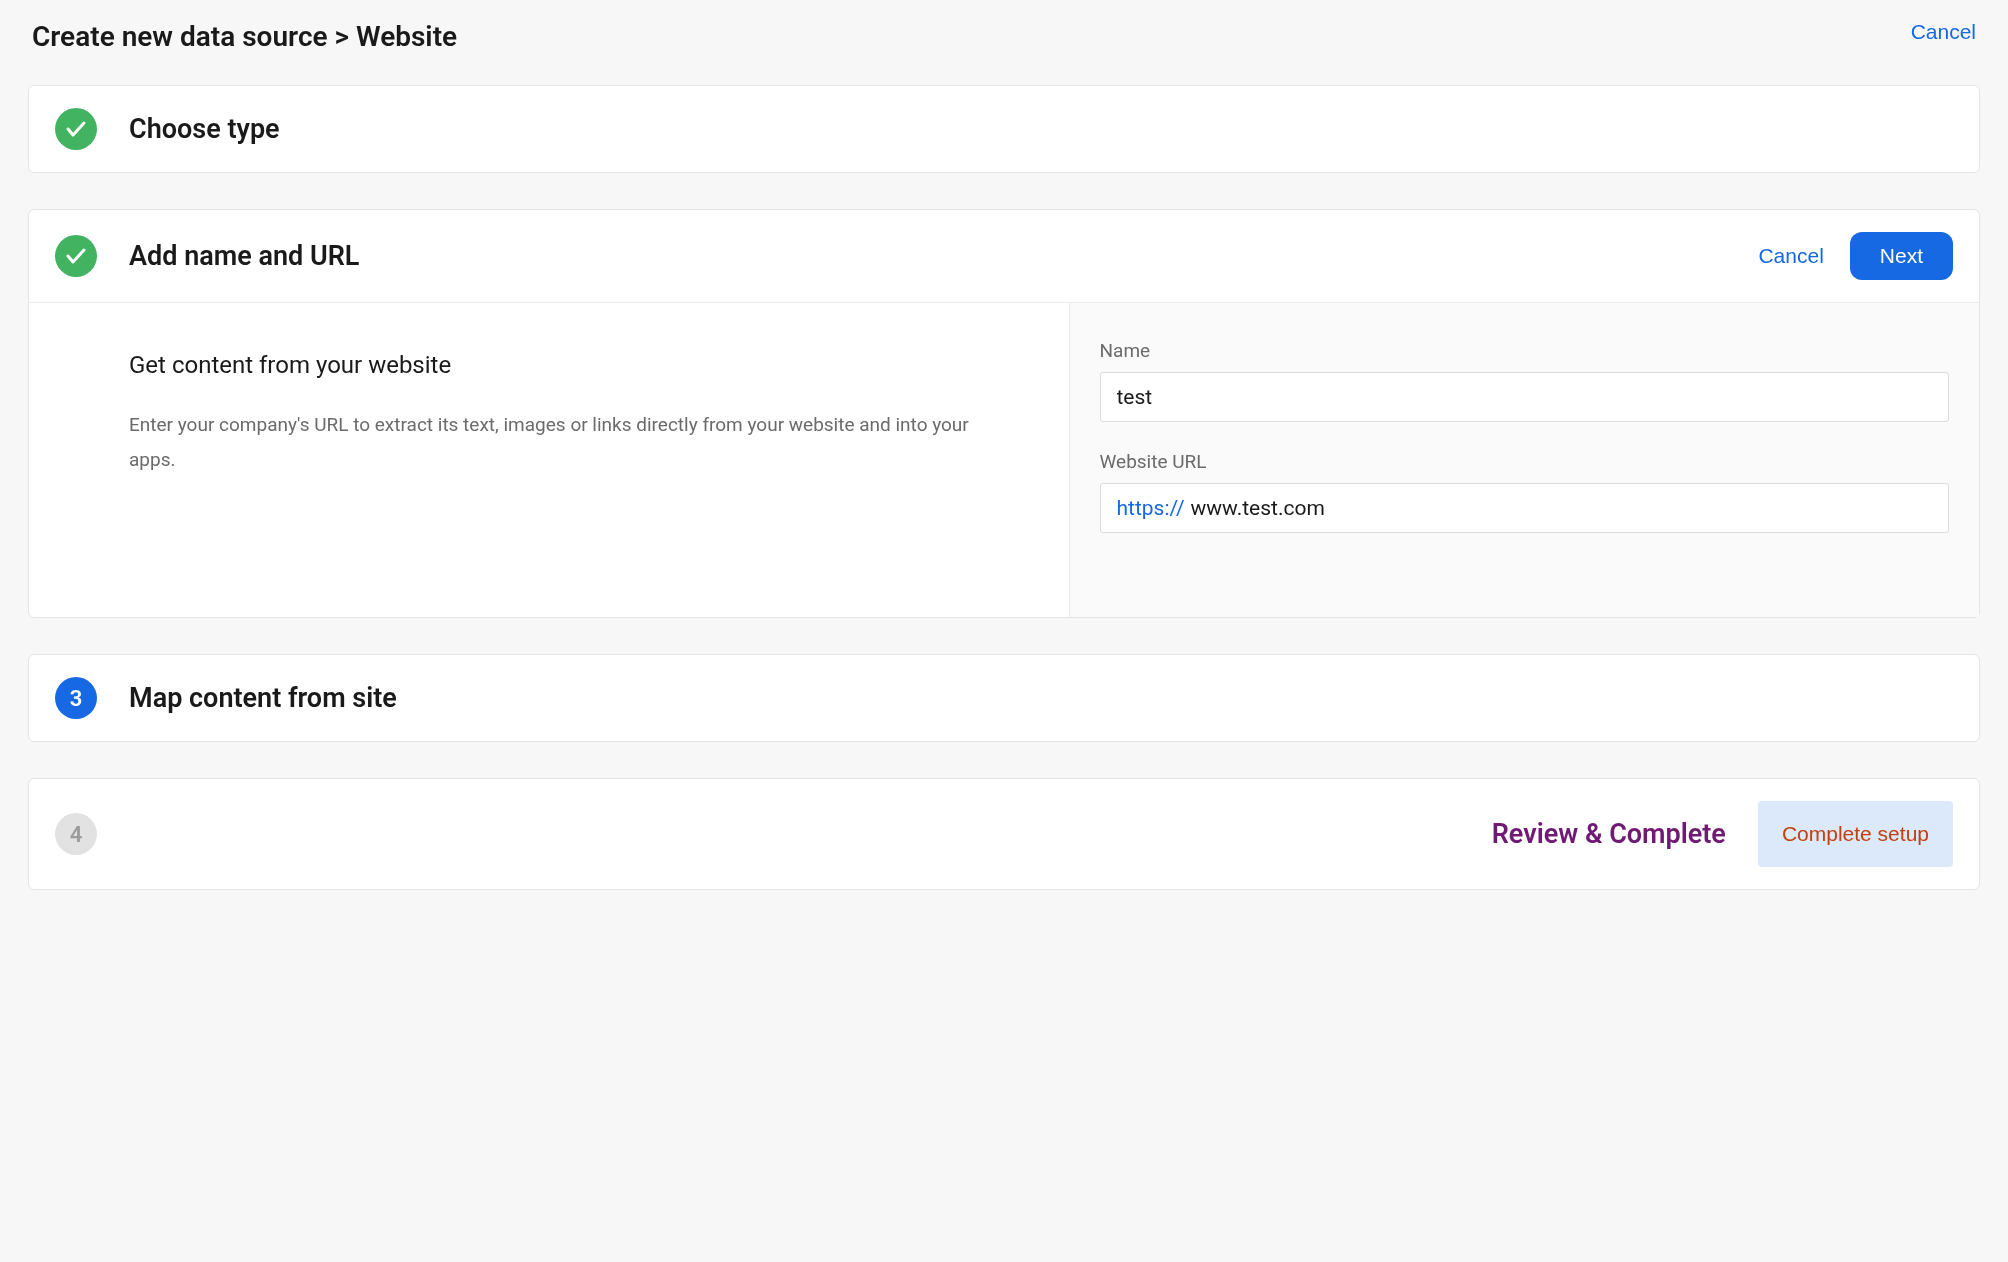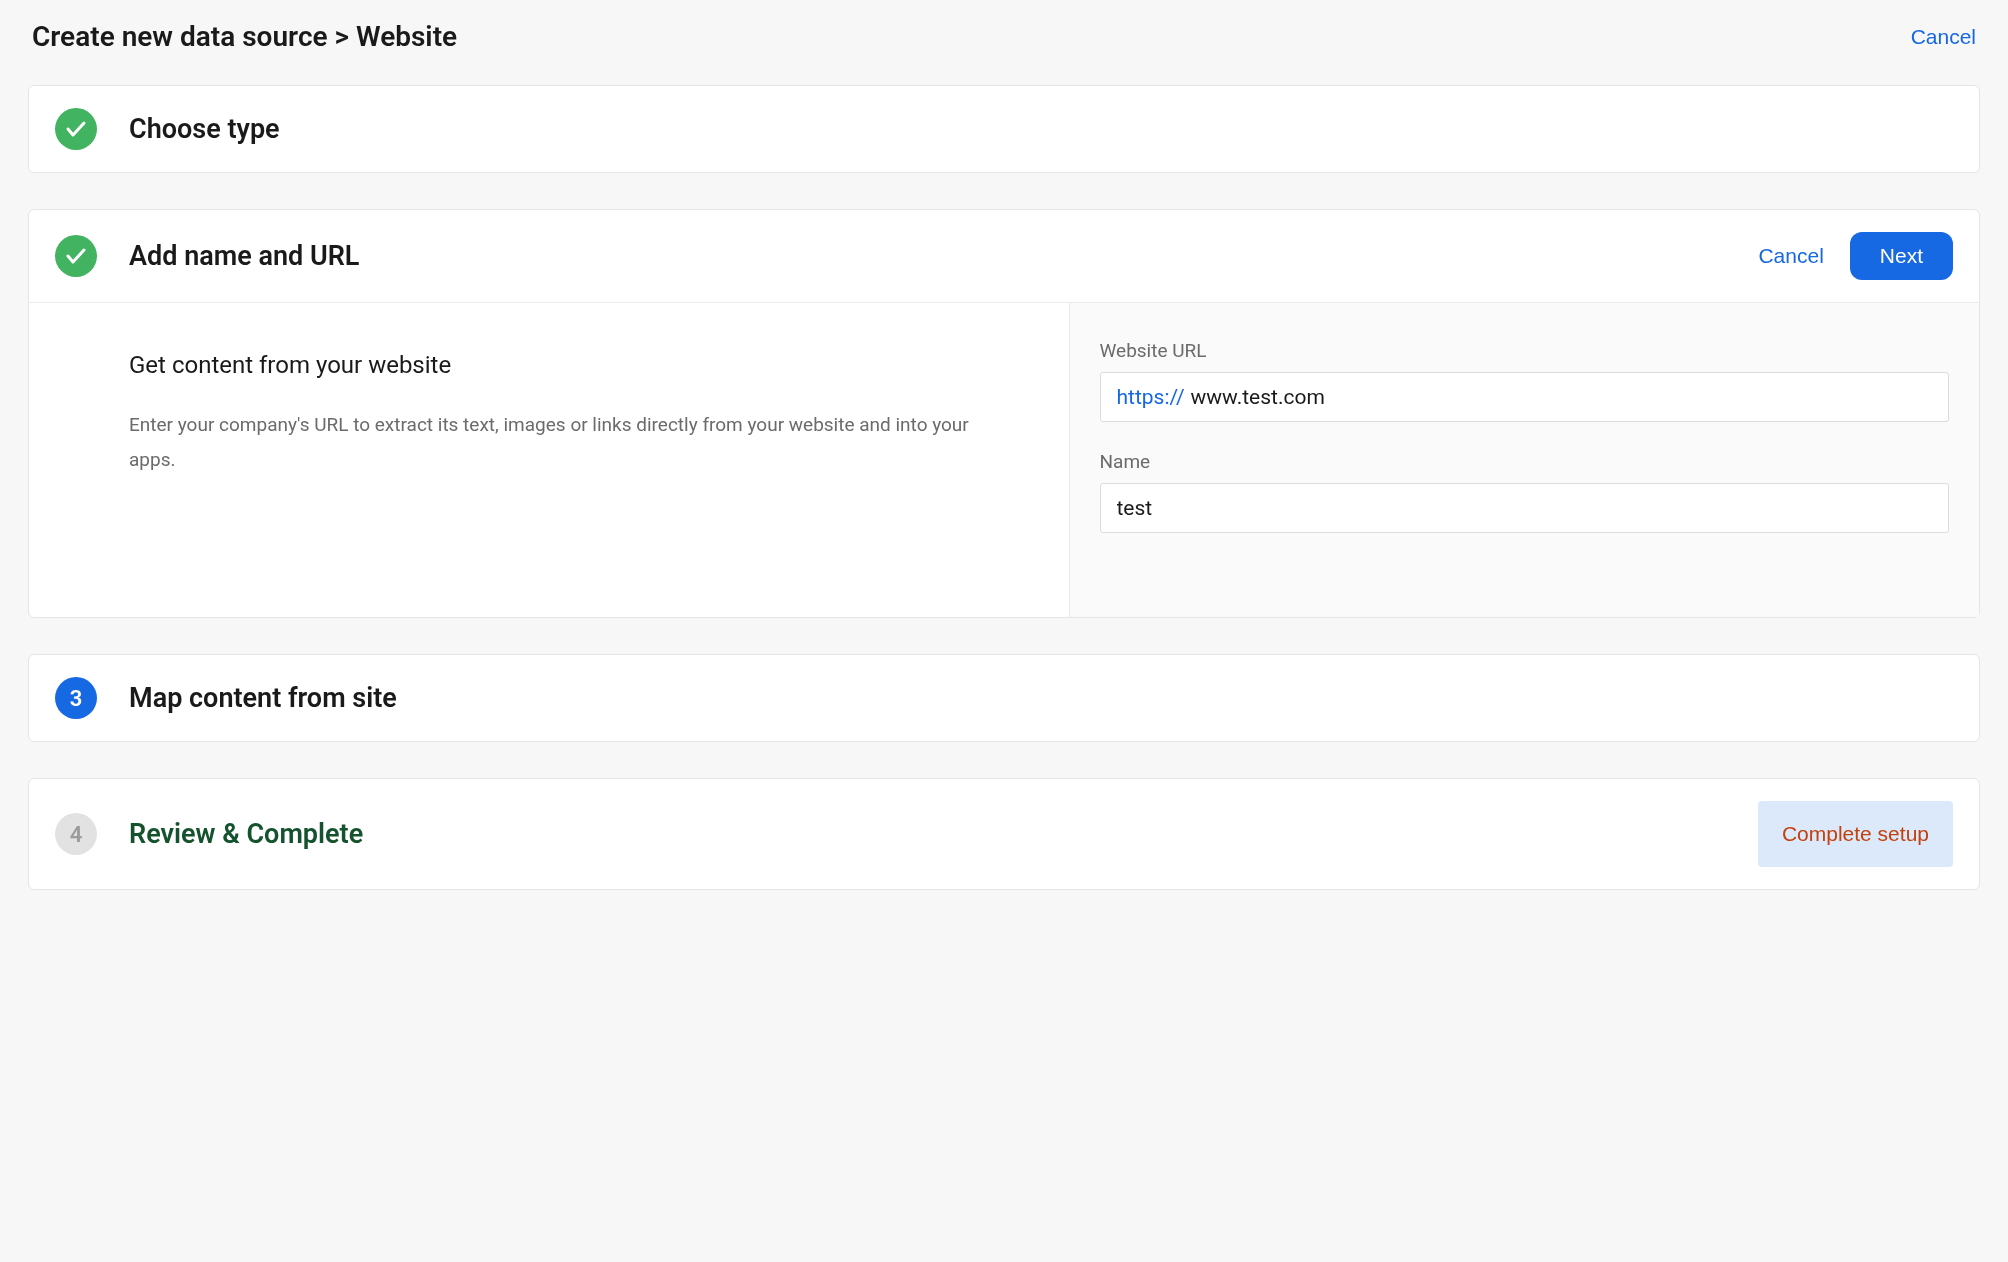--- a/index.html
+++ b/index.html
@@ -9,21 +9,21 @@
     }
     body {
       font-family: -apple-system, BlinkMacSystemFont, "Segoe UI", Roboto, Helvetica, Arial, sans-serif;
       background: #f7f7f7;
       padding: 20px 28px;
       color: #1a1a1a;
     }
     .header-row {
       display: flex;
       justify-content: space-between;
-      align-items: center;
+      align-items: flex-start;
       margin-bottom: 32px;
       padding: 0 4px;
     }
     .breadcrumb {
       font-size: 28px;
       font-weight: 600;
       color: #1a1a1a;
     }
     .cancel-link {
       color: #1668e3;
@@ -67,21 +67,22 @@
       background: #e2e2e2;
       color: #9b9b9b;
     }
     .step-title {
       font-size: 27px;
       font-weight: 600;
       color: #1a1a1a;
       flex: 1;
     }
     .step-title.pending {
-      color: #14532d;
+      color: #701a75;
+      text-align: right;
     }
     .step-actions {
       display: flex;
       align-items: center;
       gap: 26px;
     }
     .btn-link {
       color: #1668e3;
       font-size: 21px;
       font-weight: 500;
@@ -212,31 +213,31 @@
       <button class="btn-link">Cancel</button>
       <button class="btn-primary">Next</button>
     </div>
   </div>
   <div class="step-body">
     <div class="body-left">
       <h3>Get content from your website</h3>
       <p>Enter your company's URL to extract its text, images or links directly from your website and into your apps.</p>
     </div>
     <div class="body-right">
+      <div class="form-group">
+        <label class="form-label">Name</label>
+        <input type="text" class="form-input" value="test" style="">
+      </div>
       <div class="form-group">
         <label class="form-label">Website URL</label>
         <div class="url-input-wrap">
           <span class="url-prefix">https://</span>
           <input type="text" class="url-input" value="www.test.com" style="">
         </div>
       </div>
-      <div class="form-group">
-        <label class="form-label">Name</label>
-        <input type="text" class="form-input" value="test" style="">
-      </div>
     </div>
   </div>
 </div>
 
 <div class="step-card">
   <div class="step-header">
     <div class="step-badge active">3</div>
     <div class="step-title">Map content from site</div>
   </div>
 </div>

